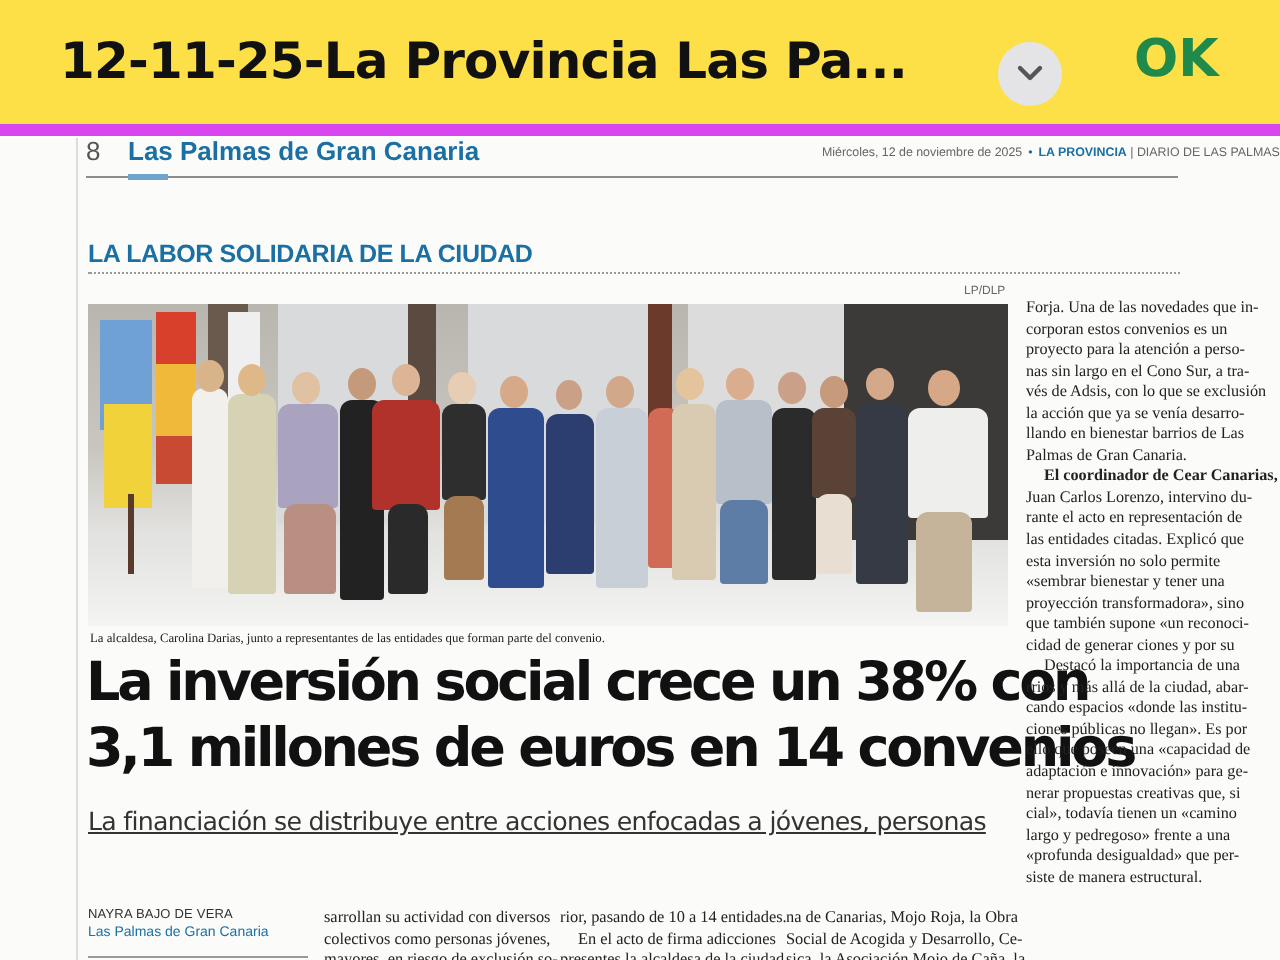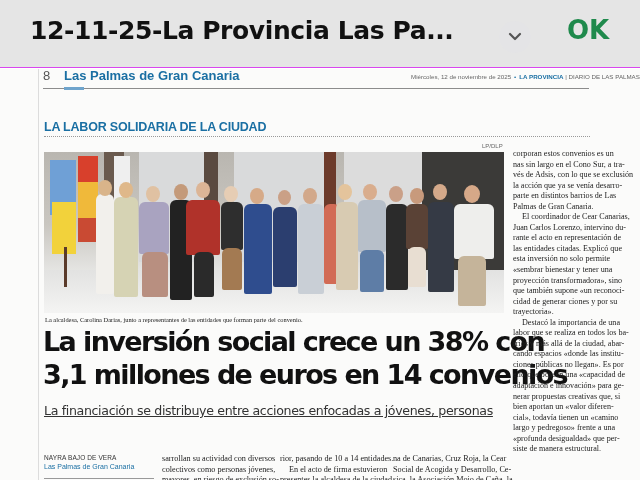--- a/index.html
+++ b/index.html
@@ -2,21 +2,21 @@
 <html><head>
   <meta charset="utf-8">
   <style>
     * { box-sizing: border-box; margin: 0; padding: 0; }
     html, body { width: 640px; height: 480px; overflow: hidden; background: #ffffff; }
     body { position: relative; font-family: "Liberation Sans", sans-serif; color: #111; }
 
     
     .topbar {
       position: absolute; left: 0; top: 0; width: 640px; height: 68px;
-      background: #e5e5e5; border-bottom: 1px solid #d946ef;
+      background: #fde047; border-bottom: 6px solid #d946ef;
     }
     .doc-title {
       position: absolute; left: 30px; top: 16px;
       font-family: "DejaVu Sans", sans-serif; font-weight: bold;
       font-size: 25px; letter-spacing: -0.4px; color: #111;
       white-space: nowrap;
     }
     .dropdown-btn {
       position: absolute; left: 499px; top: 21px; width: 32px; height: 32px;
       border-radius: 50%; background: #e4e4e6; cursor: pointer;
@@ -227,53 +227,52 @@
 <div class="byline-place">Las Palmas de Gran Canaria</div>
 <div class="byline-rule"></div>
 
 <div class="col col-1">
   <span class="l">sarrollan su actividad con diversos</span>
   <span class="l">colectivos como personas jóvenes,</span>
   <span class="l">mayores, en riesgo de exclusión so-</span>
 </div>
 <div class="col col-2">
   <span class="l">rior, pasando de 10 a 14 entidades.</span>
-  <span class="l" style="padding-left:9px;">En el acto de firma estuvieron</span>
+  <span class="l" style="padding-left:9px;">En el acto de firma adicciones</span>
   <span class="l">presentes la alcaldesa de la ciudad,</span>
 </div>
 <div class="col col-3">
-  <span class="l">na de Canarias, Cruz Roja, la Cear</span>
+  <span class="l">na de Canarias, Mojo Roja, la Obra</span>
   <span class="l">Social de Acogida y Desarrollo, Ce-</span>
   <span class="l">sica, la Asociación Mojo de Caña, la</span>
 </div>
 
 <div class="col col-side">
+  <span class="l">Forja. Una de las novedades que in-</span>
   <span class="l">corporan estos convenios es un</span>
+  <span class="l">proyecto para la atención a perso-</span>
   <span class="l">nas sin largo en el Cono Sur, a tra-</span>
   <span class="l">vés de Adsis, con lo que se exclusión</span>
   <span class="l">la acción que ya se venía desarro-</span>
-  <span class="l">parte en distintos barrios de Las</span>
+  <span class="l">llando en bienestar barrios de Las</span>
   <span class="l">Palmas de Gran Canaria.</span>
-  <span class="l" style="padding-left:9px;">El coordinador de Cear Canarias,</span>
+  <span class="l" style="padding-left:9px;font-weight:bold;">El coordinador de Cear Canarias,</span>
   <span class="l">Juan Carlos Lorenzo, intervino du-</span>
   <span class="l">rante el acto en representación de</span>
   <span class="l">las entidades citadas. Explicó que</span>
   <span class="l">esta inversión no solo permite</span>
   <span class="l">«sembrar bienestar y tener una</span>
   <span class="l">proyección transformadora», sino</span>
   <span class="l">que también supone «un reconoci-</span>
   <span class="l">cidad de generar ciones y por su</span>
-  <span class="l">trayectoria».</span>
   <span class="l" style="padding-left:9px;">Destacó la importancia de una</span>
-  <span class="l">labor que se realiza en todos los ba-</span>
   <span class="l">rrios y más allá de la ciudad, abar-</span>
   <span class="l">cando espacios «donde las institu-</span>
   <span class="l">ciones públicas no llegan». Es por</span>
   <span class="l">ello que poseen una «capacidad de</span>
   <span class="l">adaptación e innovación» para ge-</span>
   <span class="l">nerar propuestas creativas que, si</span>
-  <span class="l">bien aportan un «valor diferen-</span>
   <span class="l">cial», todavía tienen un «camino</span>
   <span class="l">largo y pedregoso» frente a una</span>
   <span class="l">«profunda desigualdad» que per-</span>
   <span class="l">siste de manera estructural.</span>
 
 </div>
 
 </body></html>

